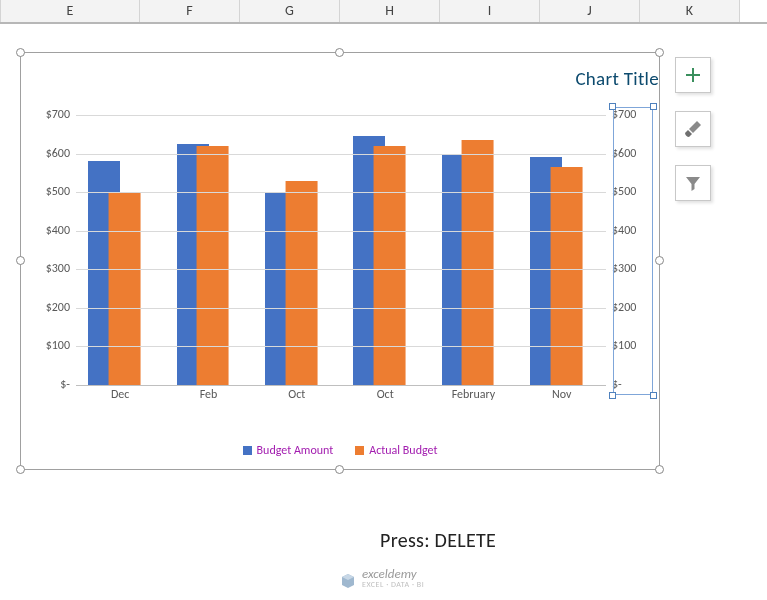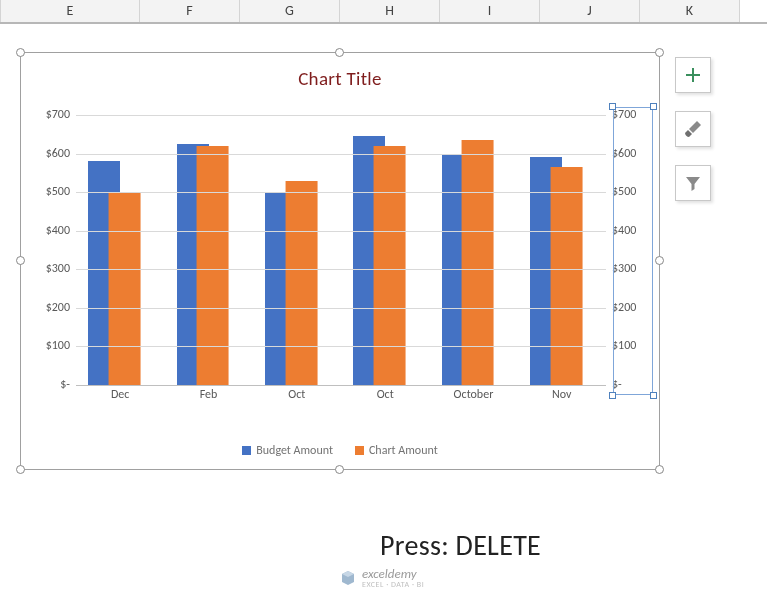--- a/index.html
+++ b/index.html
@@ -47,23 +47,23 @@
     background: #fff;
     border-radius: 50%;
     position: absolute;
   }
   .sel-handle.tl { top:-5px; left:-5px; } .sel-handle.tm { top:-5px; left: calc(50% - 5px); }
   .sel-handle.tr { top:-5px; right:-5px; } .sel-handle.ml { top: calc(50% - 5px); left:-5px; }
   .sel-handle.mr { top: calc(50% - 5px); right:-5px; } .sel-handle.bl { bottom:-5px; left:-5px; }
   .sel-handle.bm { bottom:-5px; left: calc(50% - 5px); } .sel-handle.br { bottom:-5px; right:-5px; }
 
   .chart-title {
-    text-align: center;
+    text-align: right;
     font-size: 19px;
-    color: #7f1d1d;
+    color: #0c4a6e;
     letter-spacing: .3px;
     padding-top: 14px;
   }
 
   .plot {
     position: absolute;
     top: 62px; left: 55px; width: 530px; height: 270px;
   }
 
   .ylabel, .ylabel2 {
@@ -95,21 +95,21 @@
   .bar {
     position:absolute; bottom:0;
     width: 36%;
   }
   .bar.primary { right: 50%; background:#4472C4; }
   .bar.secondary { left: 50%; background:#ED7D31; transform: translateX(-36%); }
 
   .legend {
     position:absolute; left:0; right:0; bottom: 12px;
     display:flex; justify-content:center; gap:22px;
-    font-size:12px; color:#737373;
+    font-size:12px; color:#a21caf;
   }
   .legend-item { display:flex; align-items:center; gap:5px; }
   .swatch { width:9px; height:9px; display:inline-block; }
 
   
   .sec-axis-sel {
     position:absolute;
     border: 1px solid #7fa6d9;
     pointer-events:none;
   }
@@ -124,26 +124,26 @@
   .side-btns { position:absolute; top:57px; left:675px; display:flex; flex-direction:column; gap:18px; }
   .side-btn {
     width:36px; height:36px; border:1px solid #c8c8c8;
     background:#fff; display:flex; align-items:center; justify-content:center;
     box-shadow: 2px 2px 3px rgba(0,0,0,.12);
     cursor:pointer;
   }
 
   .annotation {
     position:absolute; left: 380px; top: 528px;
-    font-size: 28px; color:#222; letter-spacing:.3px;
+    font-size: 20px; color:#222; letter-spacing:.3px;
   }
 
   .watermark {
     position:absolute; left: 340px; top: 566px;
-    font-size: 11px; color:#b0b0b0; display:flex; align-items:center; gap:6px;
+    font-size: 11px; color:#b0b0b0; display:flex; align-items:flex-end; gap:6px;
   }
   .wm-line { font-size:8px; letter-spacing:.5px; color:#c0c0c0; }
 </style>
 </head>
 <body>
 
 <div class="col-headers">
   <div class="col-cell" style="width:140px">E</div>
   <div class="col-cell" style="width:100px">F</div>
   <div class="col-cell" style="width:100px">G</div>
@@ -191,21 +191,21 @@
         <div class="group">
           <div class="bar primary" style="height: 84.2857%; background: rgb(68, 114, 196);"></div>
           <div class="bar secondary" style="height: 80.7143%; background: rgb(237, 125, 49);"></div>
         </div>
       </div>
     <div class="cats">
         <div class="cat">Dec</div>
         <div class="cat">Feb</div>
         <div class="cat">Oct</div>
         <div class="cat">Oct</div>
-        <div class="cat">October</div>
+        <div class="cat">February</div>
         <div class="cat">Nov</div>
       </div>
   <div class="gridline" style="top: 0%;"></div>
       <div class="ylabel" style="top: calc(0% - 8px);">$700</div>
       <div class="ylabel2" style="top: calc(0% - 8px);">$700</div>
       <div class="gridline" style="top: 14.2857%;"></div>
       <div class="ylabel" style="top: calc(14.2857% - 8px);">$600</div>
       <div class="ylabel2" style="top: calc(14.2857% - 8px);">$600</div>
       <div class="gridline" style="top: 28.5714%;"></div>
       <div class="ylabel" style="top: calc(28.5714% - 8px);">$500</div>
@@ -234,21 +234,21 @@
     <div class="sq-handle d"></div>
   </div>
 
   <div class="legend">
     <div class="legend-item">
       <span class="swatch" style="background:#4472C4"></span>
       <span>Budget Amount</span>
     </div>
     <div class="legend-item">
       <span class="swatch" style="background:#ED7D31"></span>
-      <span>Chart Amount</span>
+      <span>Actual Budget</span>
     </div>
   </div>
 </div>
 
 <div class="side-btns">
   <div class="side-btn">
     <svg width="18" height="18" viewBox="0 0 18 18">
         <path d="M8 2h2v14H8z M2 8h14v2H2z" fill="#3a8f5d"></path>
       </svg>
   </div>

